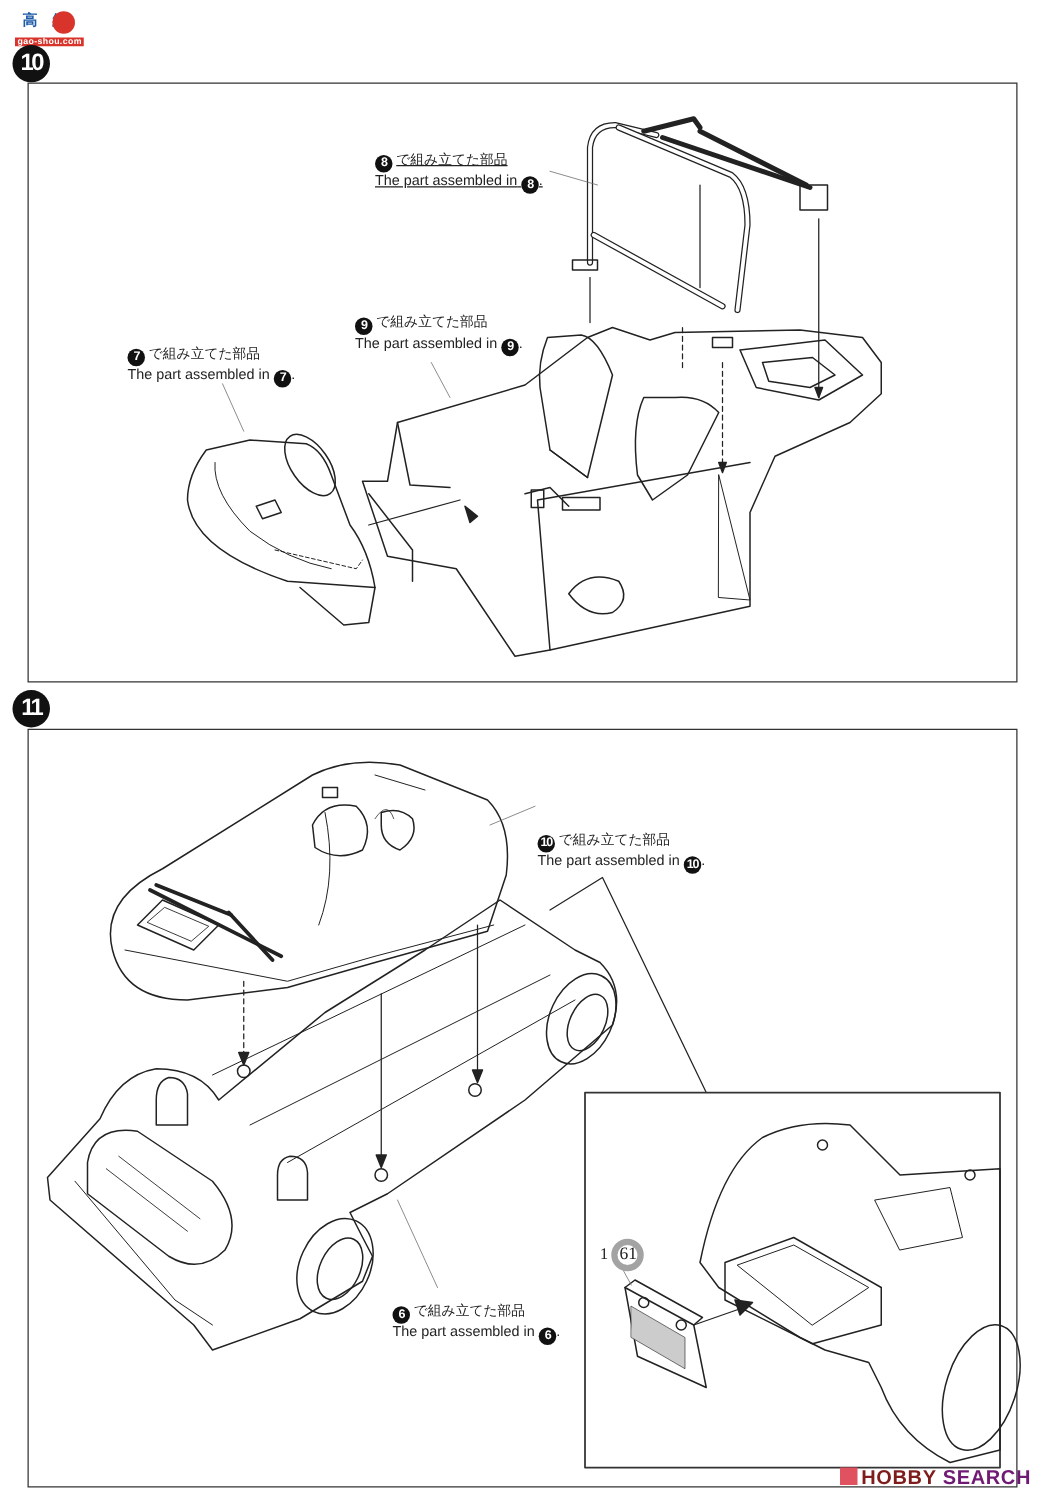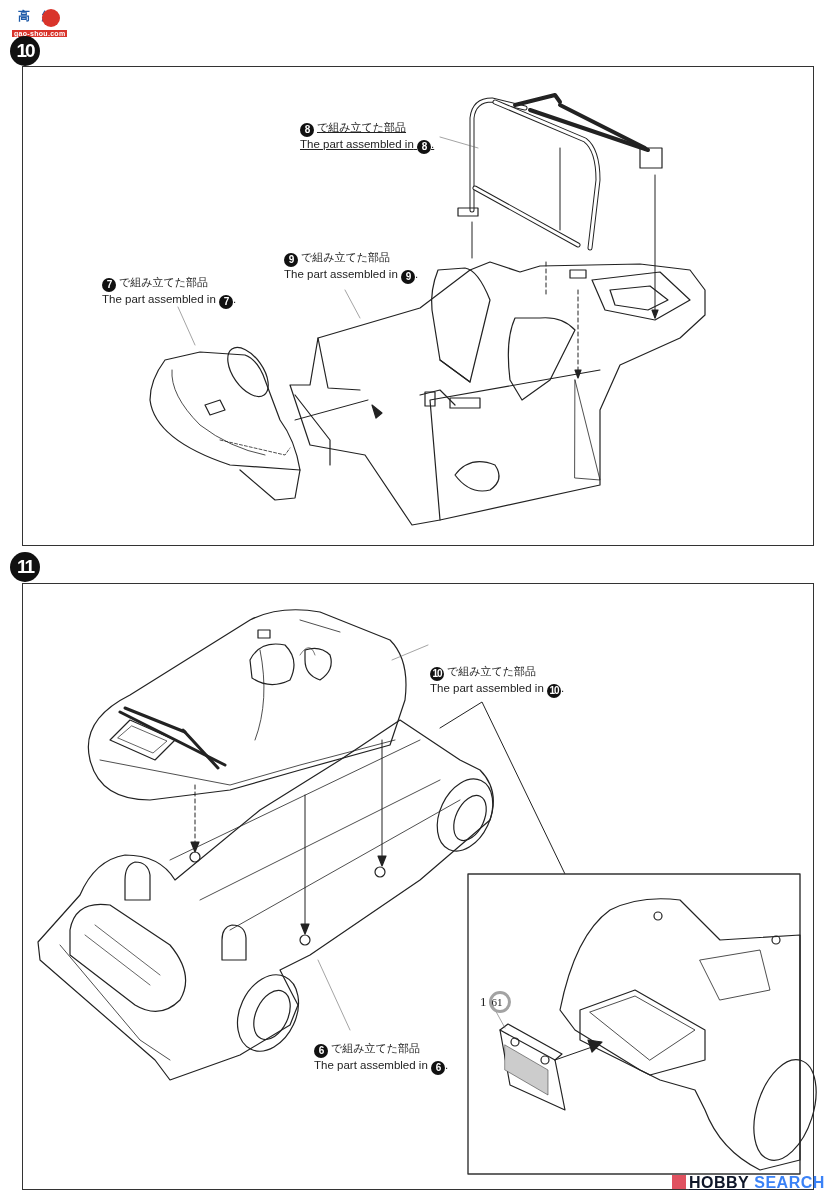--- a/index.html
+++ b/index.html
@@ -11,26 +11,26 @@
   .wm-url { position: absolute; left: 4px; top: 22px; font-size: 7px; font-weight: bold; color: #fff; background: #d9342b; padding: 0 2px; letter-spacing: 0.3px; }
   .step-badge { position: absolute; width: 30px; height: 30px; border-radius: 50%; background: #111; color: #fff;
                 font-family: "Liberation Sans", sans-serif; font-weight: bold; font-size: 19px; line-height: 30px; text-align: center; letter-spacing: -2px; }
   .panel { position: absolute; border: 1.5px solid #333; background: #fff; }
   .callout { position: absolute; font-size: 11.5px; line-height: 15px; color: #222; white-space: nowrap; }
   .callout .num { display: inline-block; width: 14px; height: 14px; border-radius: 50%; background: #111; color: #fff;
                   font-size: 10px; font-weight: bold; line-height: 14px; text-align: center; vertical-align: -2px; letter-spacing: -1px; }
   .callout .jp { font-family: "DejaVu Sans", sans-serif; font-size: 11px; margin-left: 3px; }
   svg.art { position: absolute; left: 0; top: 0; }
   .part-num { position: absolute; font-family: "Liberation Serif", serif; font-size: 13px; color: #222; }
-  .part-num .circ { display: inline-block; width: 16px; height: 16px; border: 3px solid #a3a3a3; border-radius: 50%;
-                    text-align: left; line-height: 16px; font-size: 11px; margin-left: 2px; }
+  .part-num .circ { display: inline-block; width: 16px; height: 16px; border: 5px solid #a3a3a3; border-radius: 50%;
+                    text-align: right; line-height: 16px; font-size: 14px; margin-left: 2px; }
   .hobby { position: absolute; left: 672px; top: 1174px; font-size: 16px; font-weight: bold; letter-spacing: 0.5px; }
   .hobby .ico { display: inline-block; width: 14px; height: 14px; background: #e05260; vertical-align: -1px; margin-right: 3px; }
-  .hobby .h1 { color: #0f172a; text-decoration: underline; }
-  .hobby .h2 { color: #3b82f6; }
+  .hobby .h1 { color: #7f1d1d; }
+  .hobby .h2 { color: #701a75; }
 </style>
 </head>
 <body>
 
 <div class="watermark-top">
   <span class="wm-cn">高網</span>
   <span class="wm-logo"></span>
   <span class="wm-url">gao-shou.com</span>
 </div>
 

